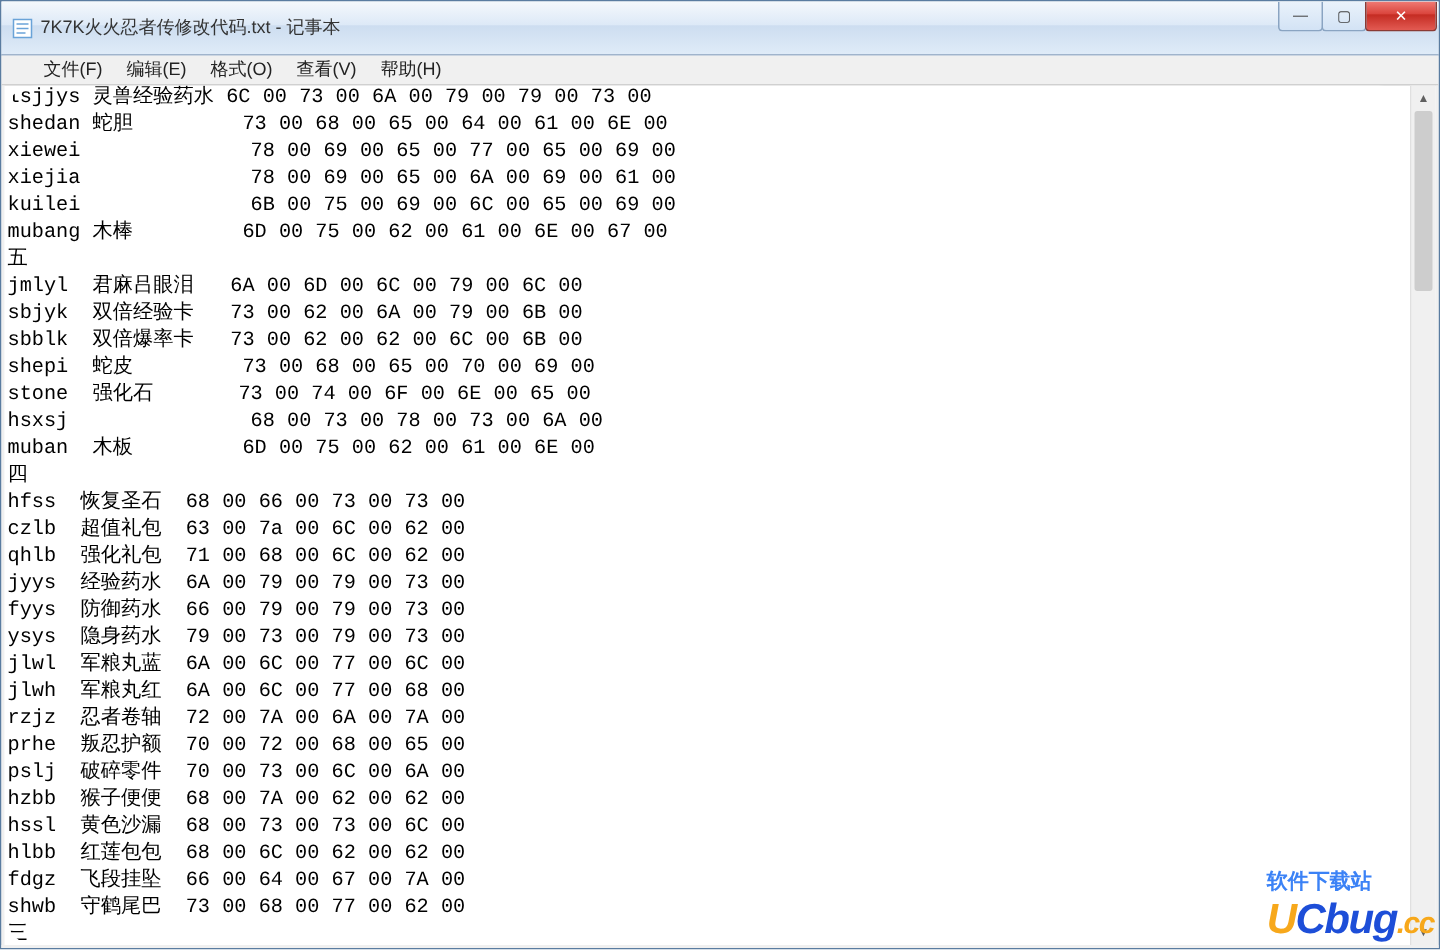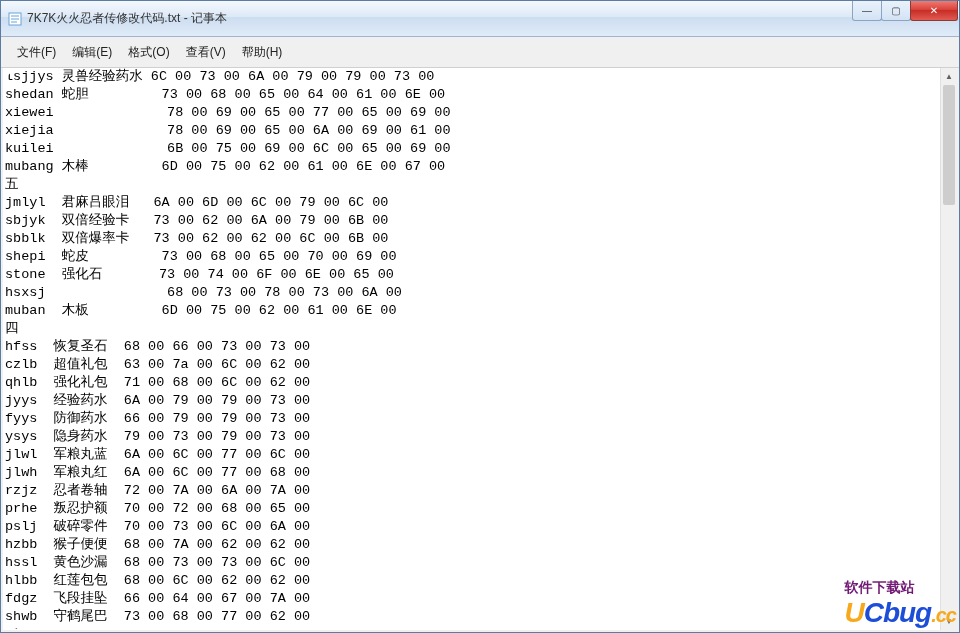--- a/index.html
+++ b/index.html
@@ -63,25 +63,25 @@
     color: #444;
     cursor: pointer;
   }
   .win-btn.close {
     width: 48px;
     background: linear-gradient(to bottom, #f07a74, #d9433b 45%, #c42b22 46%, #e25a52);
     border-color: #8a3a34;
     color: #fff;
   }
   .menubar {
-    height: 31px;
-    background: #f0f0f0;
-    display: flex;
-    align-items: center;
-    padding: 0 8px;
+    height: 20px;
+    background: #f0f0f0;
+    display: flex;
+    align-items: center;
+    padding: 0 20px;
     font-size: 12px;
     border-bottom: 1px solid #d0d0d0;
   }
   .menu-item {
     padding: 2px 8px;
     cursor: pointer;
     color: #222;
   }
   .content-wrapper {
     flex: 1;
@@ -138,21 +138,21 @@
     right: 4px;
     bottom: 4px;
     pointer-events: none;
     display: flex;
     align-items: flex-end;
     gap: 4px;
   }
   .wm-text-cn {
     font-size: 14px;
     font-weight: bold;
-    color: #701a75;
+    color: #3b82f6;
     text-shadow: 1px 1px 1px #fff;
   }
   .wm-brand {
     font-family: Arial, sans-serif;
     font-size: 28px;
     font-weight: 900;
     font-style: italic;
     letter-spacing: -1px;
     position: relative;
   }

